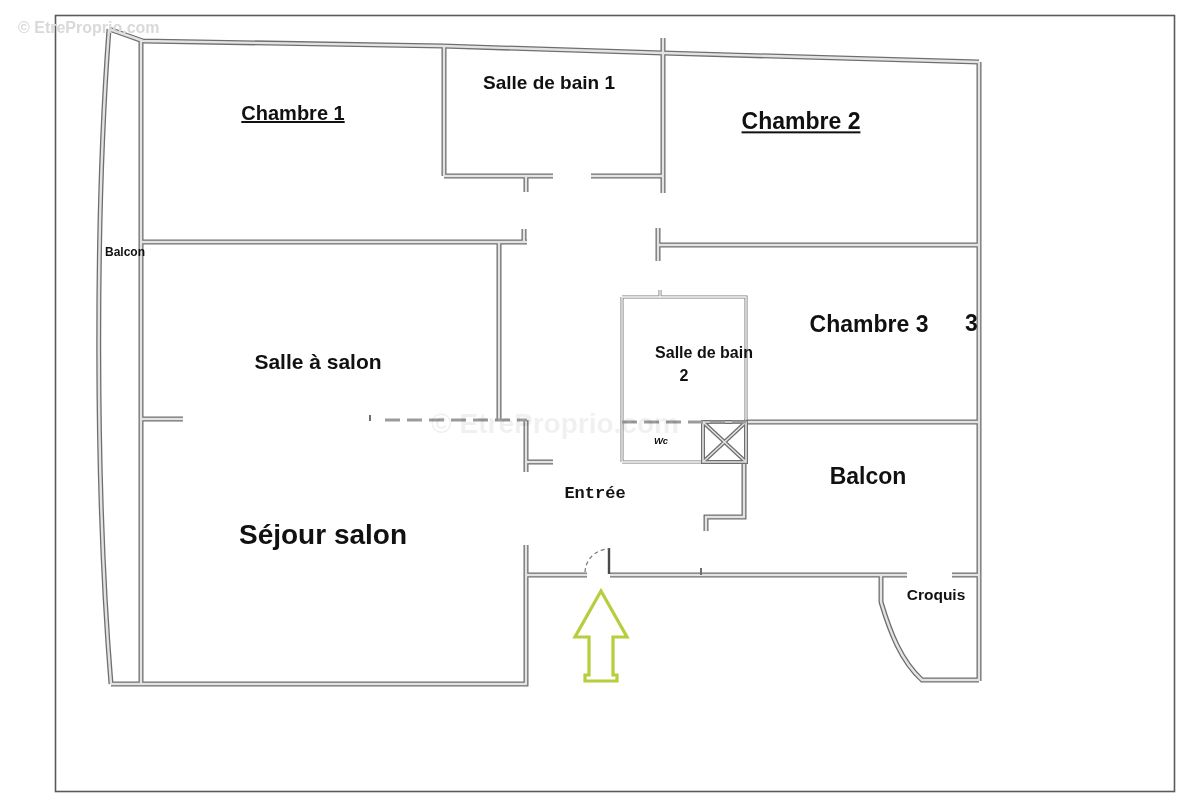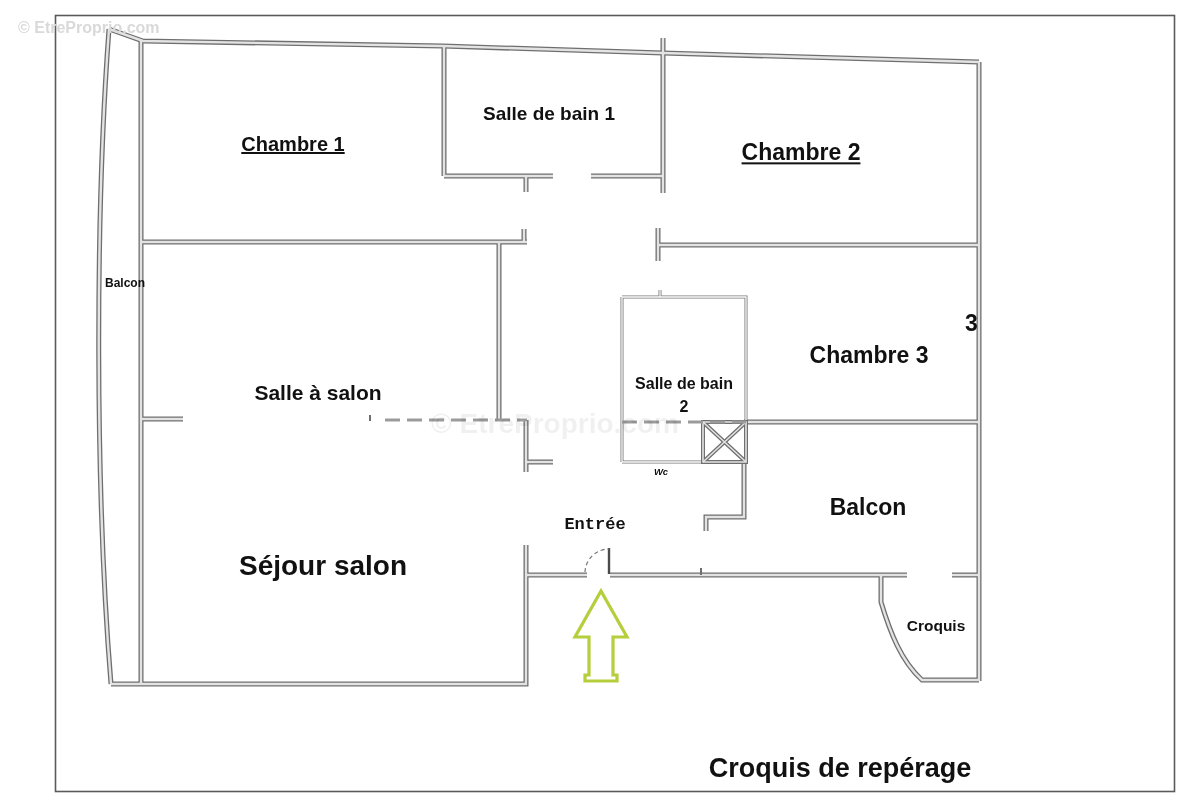--- a/index.html
+++ b/index.html
@@ -26,21 +26,20 @@
   .arrow{stroke:var(--arrow-green,#b5ce3b);stroke-width:3.2;fill:#ffffff;stroke-linejoin:miter;}
   .page-border{stroke:var(--border-color,#5a5a5a);stroke-width:1.6;fill:none;}
 
   .lbl{
     position:absolute;
     transform:translate(-50%,-50%);
     font-weight:bold;
     color:var(--label-color,#111111);
     white-space:nowrap;
     line-height:1.1;
-    margin-top:31px;
   }
   .wm{
     position:absolute;
     font-weight:bold;
     color:var(--watermark-color,#d9d9d9);
     white-space:nowrap;
   }
   .ghost{
     position:absolute;
     transform:translate(-50%,-50%);
@@ -148,28 +147,27 @@
 
     <path class="arrow" d="M601,591 L627,637 L613,637 L613,675 L617,675 L617,681 L585,681 L585,675 L589,675 L589,637 L575,637 Z"></path>
   </svg>
 
   <div class="ghost" style="left:555px;top:424px;font-size:28px;">© EtreProprio.com</div>
 
   <div class="lbl" style="left:293px;top:113px;font-size:20px;text-decoration:underline;">Chambre 1</div>
   <div class="lbl" style="left:549px;top:83px;font-size:19px;">Salle de bain 1</div>
   <div class="lbl" style="left:801px;top:122px;font-size:23px;text-decoration:underline;">Chambre 2</div>
   <div class="lbl" style="left:318px;top:362px;font-size:21px;">Salle à salon</div>
-  <div class="lbl" style="left:684px;top:353px;font-size:16px;">Salle de bain</div>
+  <div class="lbl" style="left:704px;top:353px;font-size:16px;">Salle de bain</div>
   <div class="lbl" style="left:684px;top:376px;font-size:16px;">2</div>
   <div class="lbl" style="left:869px;top:325px;font-size:23px;">Chambre 3</div>
   <div class="clip3">3</div>
   <div class="lbl" style="left:661px;top:441px;font-size:9.5px;font-style:italic;">Wc</div>
   <div class="lbl" style="left:868px;top:477px;font-size:23px;">Balcon</div>
   <div class="lbl" style="left:595px;top:494px;font-size:17px;font-family:Liberation Mono, monospace;">Entrée</div>
   <div class="lbl" style="left:323px;top:535px;font-size:28px;">Séjour salon</div>
   <div class="lbl" style="left:936px;top:595px;font-size:15.5px;">Croquis</div>
   <div class="lbl" style="left:125px;top:253px;font-size:12px;">Balcon</div>
 
-  <div class="lbl" style="left:840px;top:738px;font-size:27px;">Croquis de repérage</div>
 
   <div class="wm" style="left:18px;top:19px;font-size:16px;">© EtreProprio.com</div>
 
 </div>
 
 </body></html>

